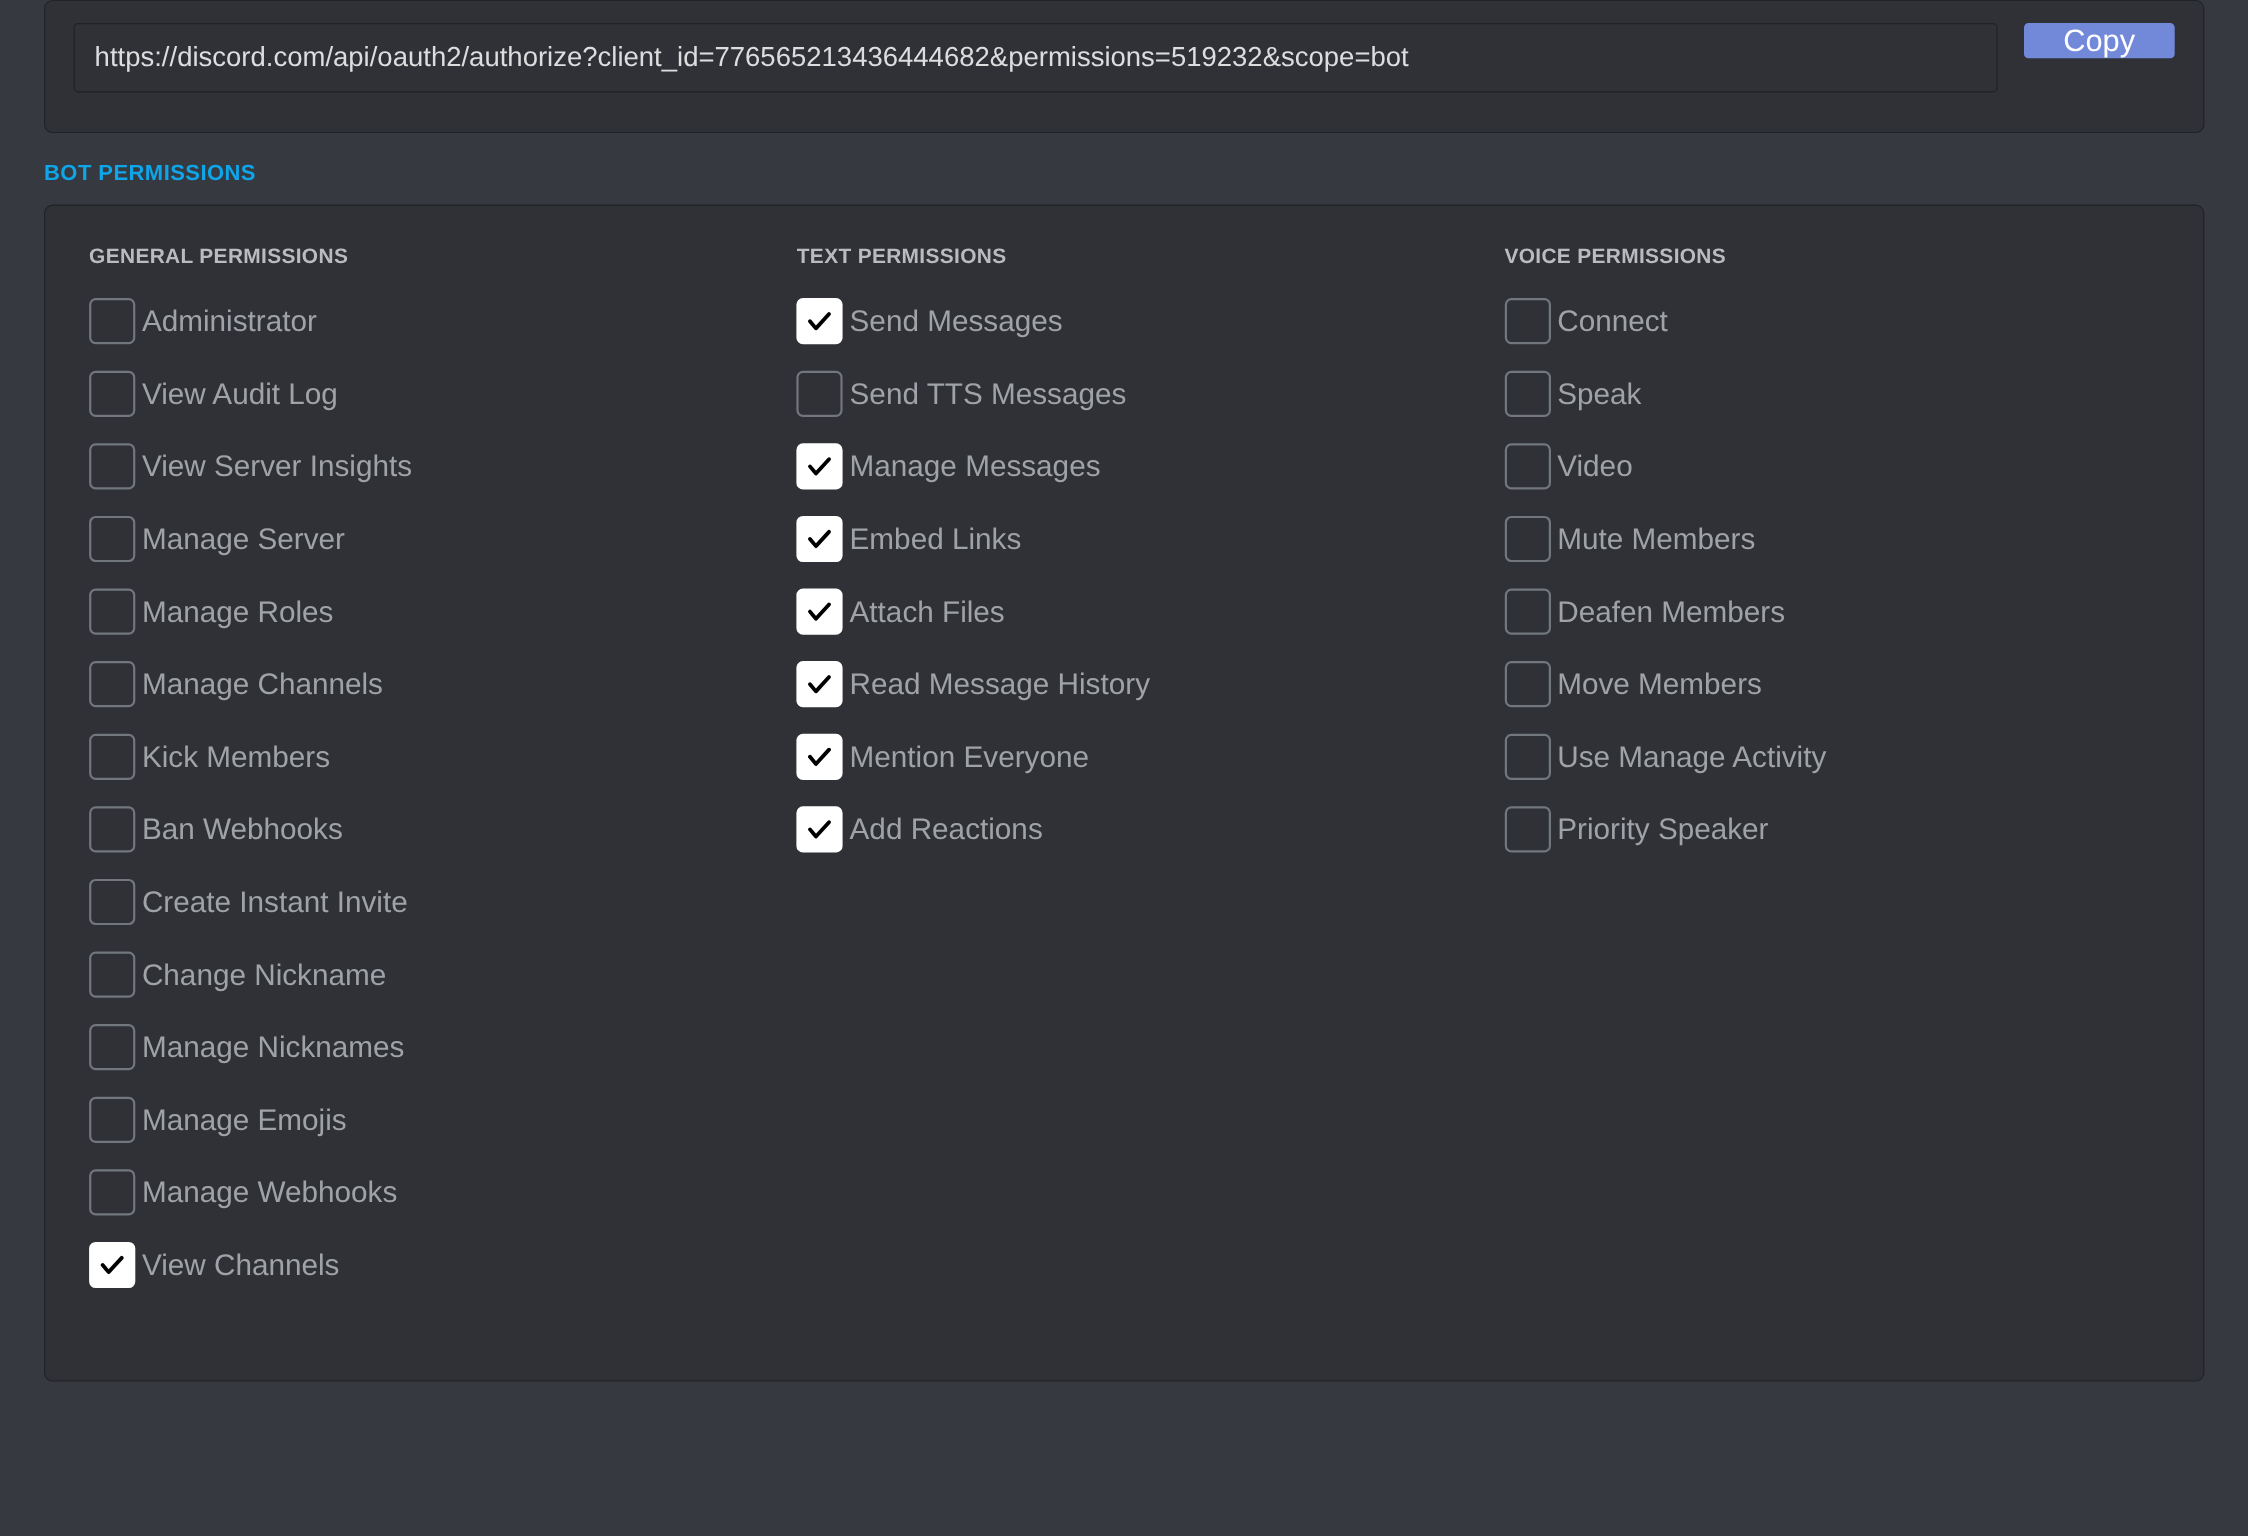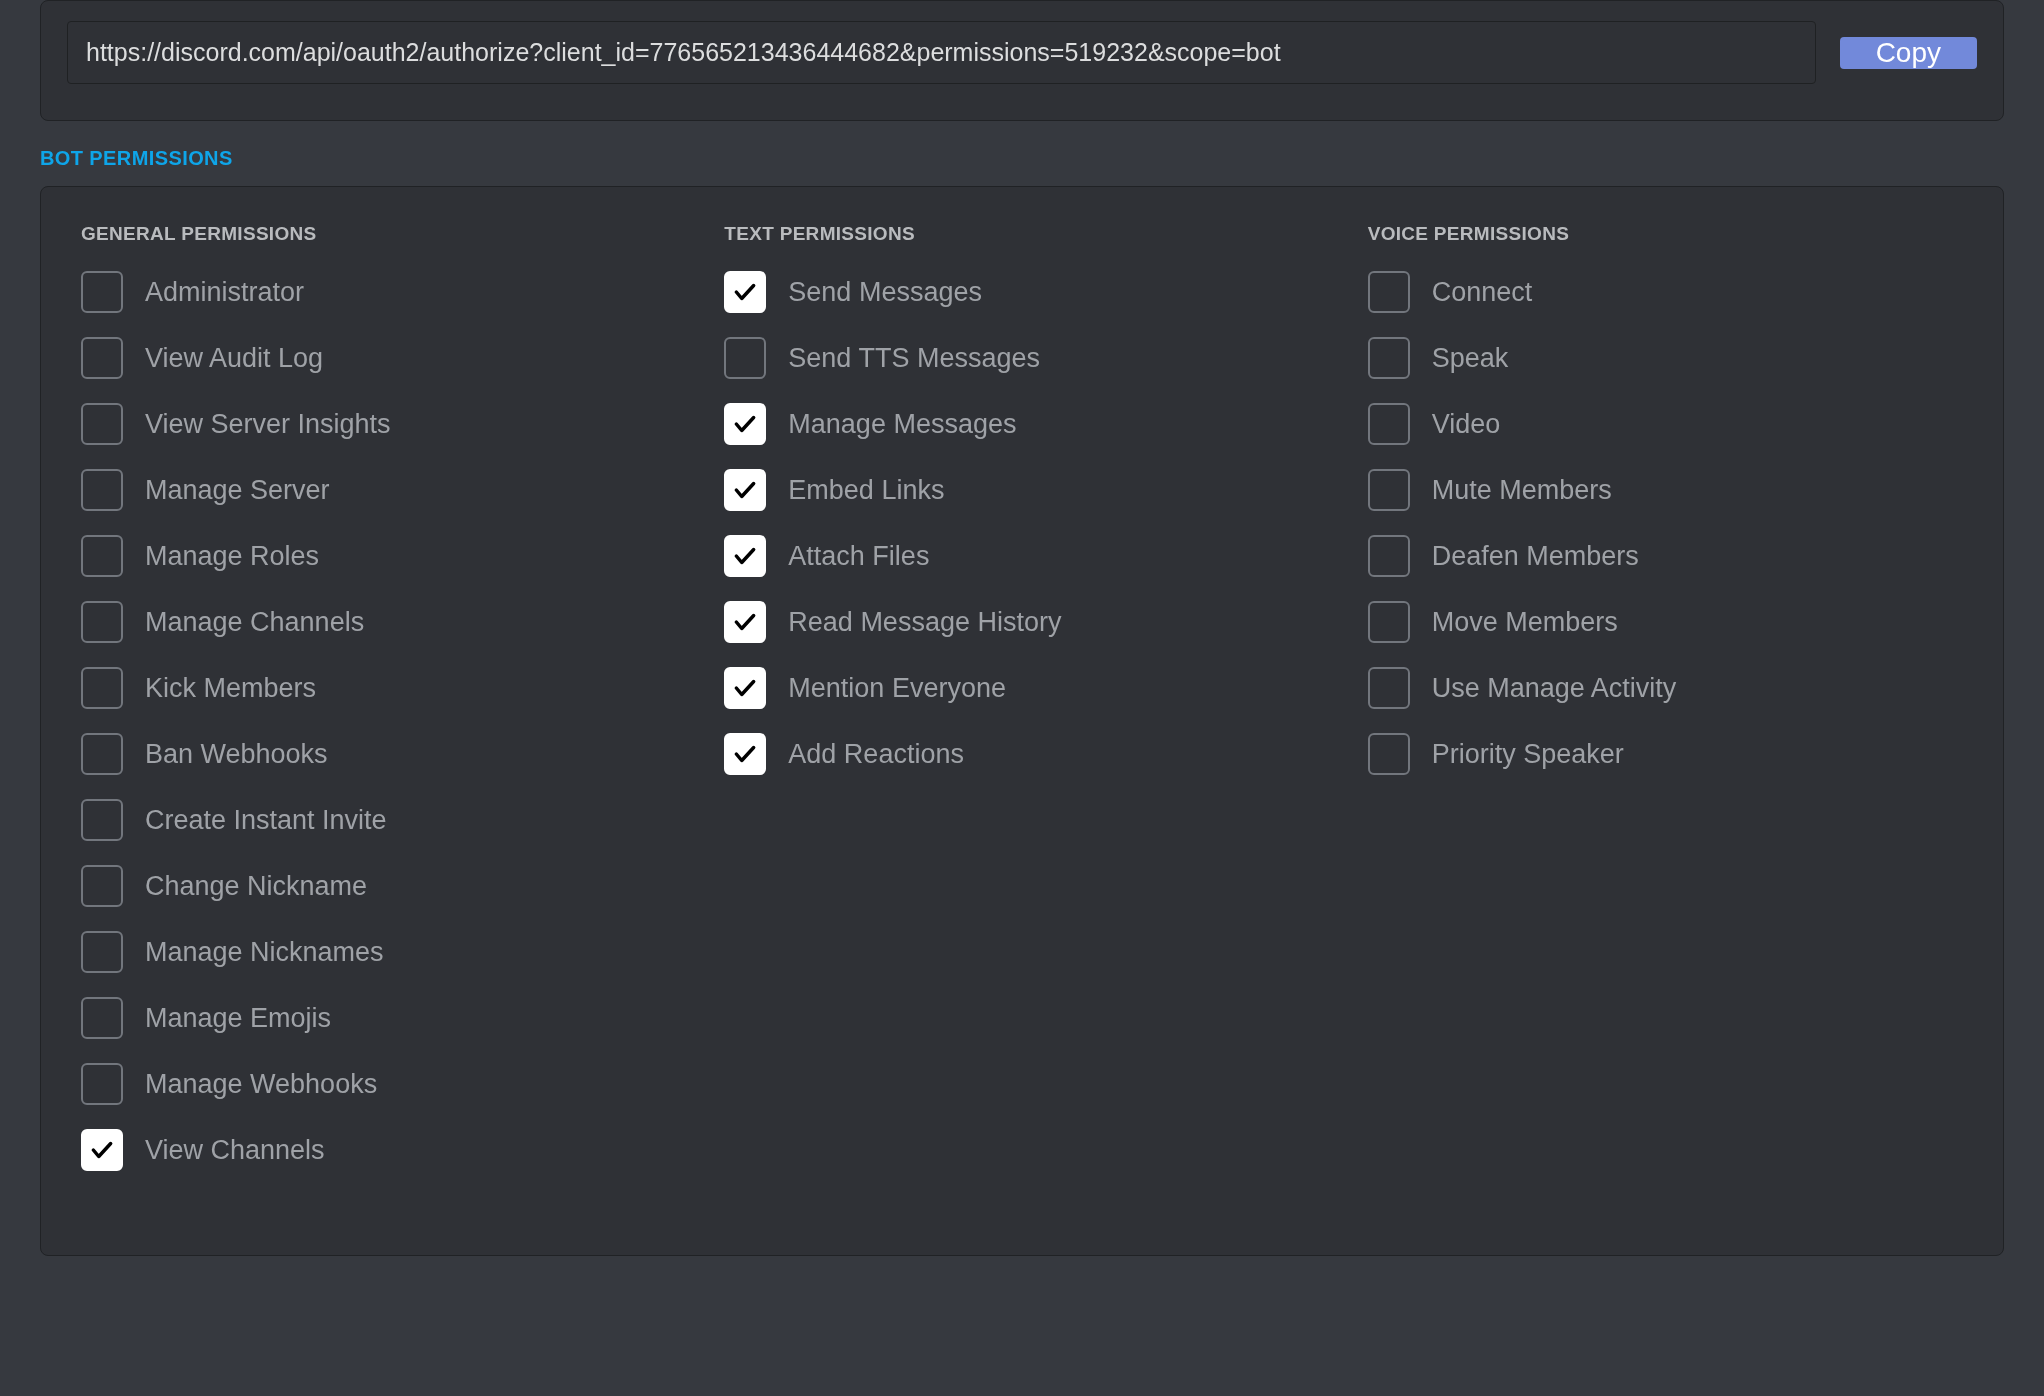--- a/index.html
+++ b/index.html
@@ -17,21 +17,21 @@
   }
   .url-box-container {
     border: 1px solid #202225;
     border-radius: 8px;
     padding: 20px 26px 36px 26px;
     margin-bottom: 26px;
     background: #2f3136;
   }
   .url-row {
     display: flex;
-    align-items: center;
+    align-items: flex-start;
     gap: 24px;
   }
   .url-input {
     flex: 1;
     background: #2f3136;
     border: 1px solid #1f2123;
     border-radius: 4px;
     color: #dcddde;
     font-size: 25px;
     padding: 16px 18px;
@@ -72,21 +72,21 @@
     font-size: 19px;
     font-weight: 700;
     color: #b9bbbe;
     letter-spacing: 0.3px;
     margin-bottom: 26px;
     text-transform: uppercase;
   }
   .perm-item {
     display: flex;
     align-items: center;
-    gap: 22px;
+    gap: 6px;
     margin-bottom: 24px;
     cursor: pointer;
   }
   .cb {
     width: 42px;
     height: 42px;
     border-radius: 6px;
     flex-shrink: 0;
     display: flex;
     align-items: center;

